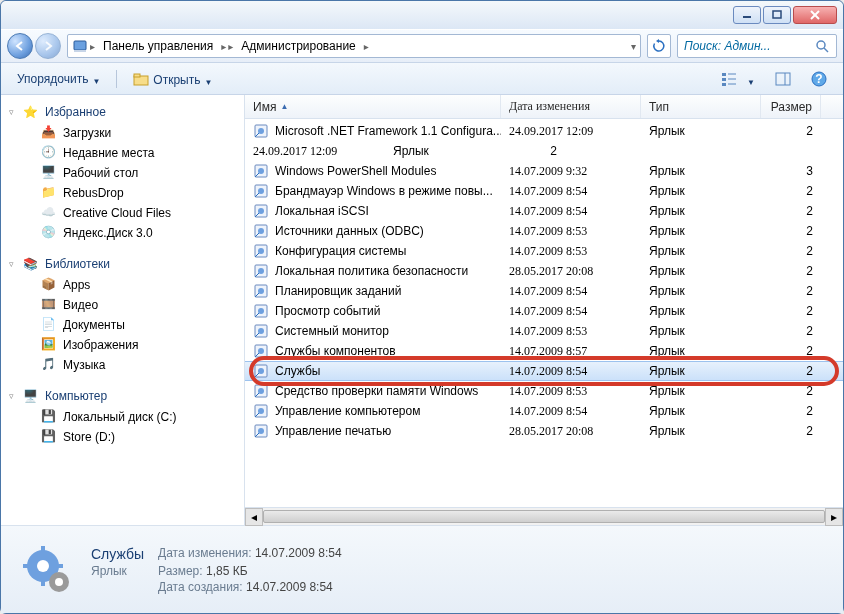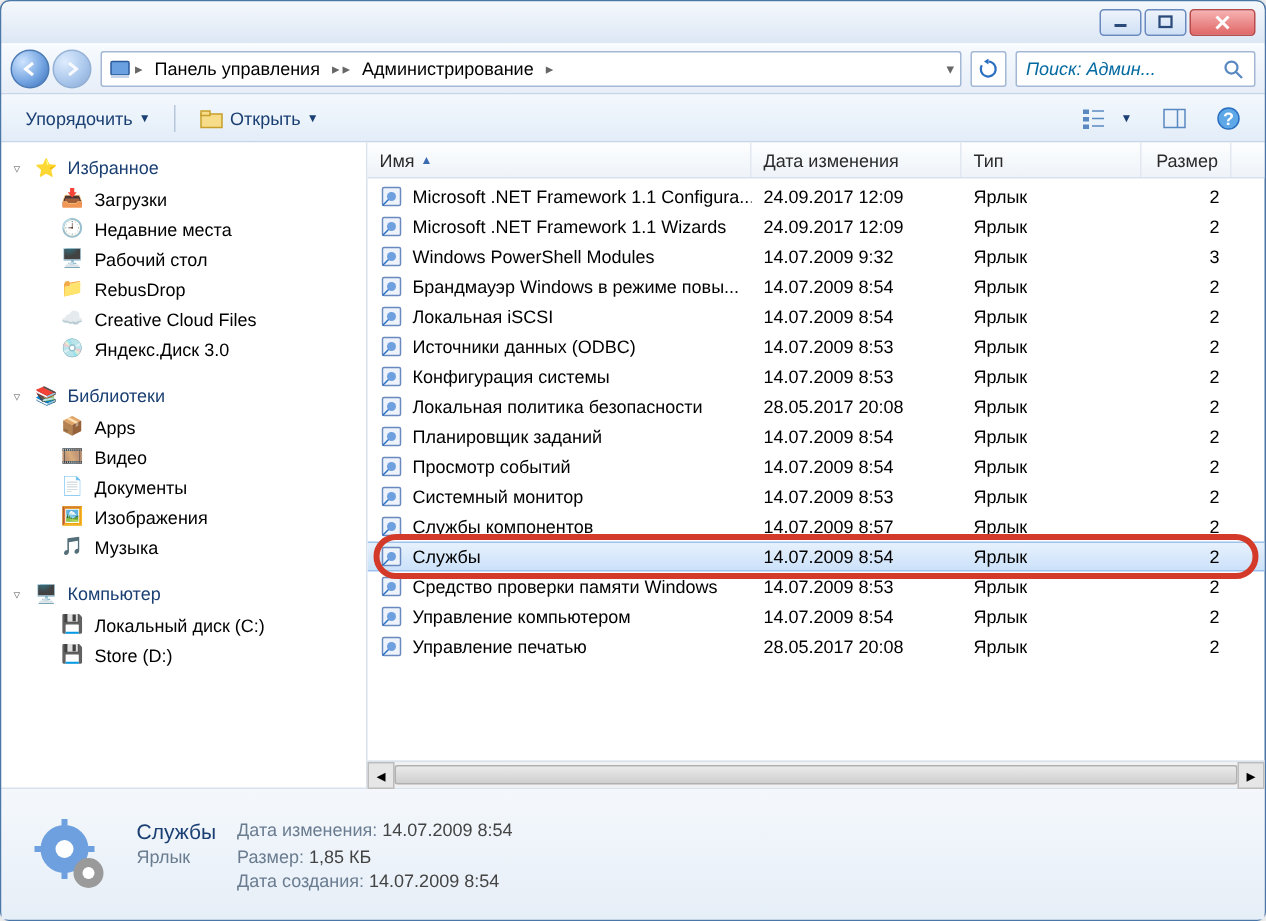--- a/index.html
+++ b/index.html
@@ -11,33 +11,33 @@
 .nav { height: 34px; background: linear-gradient(#f7fbff,#e7eef8); border-top:1px solid #fff; border-bottom:1px solid #c7d5e8; display:flex; align-items:center; padding:0 6px; gap:6px; }
 .nav-arrows { display:flex; gap:2px; }
 .nav-circle { width:26px; height:26px; border-radius:50%; background: radial-gradient(circle at 30% 30%, #cfe4ff, #6ea0df 60%, #3a6bb0); border:1px solid #4b7ab4; display:flex; align-items:center; justify-content:center; color:#fff; cursor:pointer; }
 .nav-circle.fwd { opacity:.55; }
 .breadcrumb { flex:1; height:24px; border:1px solid #a3b8d4; background:#fff; border-radius:2px; display:flex; align-items:center; padding:0 4px; gap:2px; }
 .bc-item { padding:0 6px; height:100%; display:flex; align-items:center; cursor:pointer; }
 .bc-sep { color:#666; font-size:10px; }
 .refresh { width:24px; height:24px; border:1px solid #a3b8d4; background:#fff; border-radius:2px; display:flex; align-items:center; justify-content:center; color:#2a6fc1; cursor:pointer; }
 .search { width:160px; height:24px; border:1px solid #a3b8d4; background:#fff; border-radius:2px; display:flex; align-items:center; padding:0 6px; gap:6px; color:#0369a1; font-style:italic; }
 .toolbar { height:32px; background: linear-gradient(#f3f8fd,#e3edf8); border-bottom:1px solid #c7d5e8; display:flex; align-items:center; padding:0 10px; gap:10px; }
-.tb-item { display:flex; align-items:center; gap:4px; color:#1a3f73; cursor:pointer; padding:3px 6px; border-radius:3px; }
+.tb-item { display:flex; align-items:flex-end; gap:4px; color:#1a3f73; cursor:pointer; padding:3px 6px; border-radius:3px; }
 .tb-right { margin-left:auto; display:flex; gap:8px; align-items:center; }
 .ico { width:16px; height:16px; display:inline-flex; align-items:center; justify-content:center; }
 .content { flex:1; display:flex; min-height:0; }
 .tree { width:244px; border-right:1px solid #d8e2ee; overflow:auto; padding:6px 0; background:#fff; }
 .tree-group { margin-bottom:10px; }
 .tree-header { display:flex; align-items:center; gap:6px; padding:3px 10px 3px 22px; color:#1a3f73; cursor:pointer; position:relative; }
 .tree-header::before { content:"▿"; position:absolute; left:8px; color:#888; font-size:9px; }
 .tree-child { display:flex; align-items:center; gap:6px; padding:2px 10px 2px 40px; cursor:pointer; }
 .list { flex:1; display:flex; flex-direction:column; min-width:0; }
 .cols { height:24px; display:flex; border-bottom:1px solid #d8e2ee; background: linear-gradient(#fdfefe,#eef3f9); }
 .col { border-right:1px solid #e1e8f1; padding:4px 8px; display:flex; align-items:center; gap:4px; cursor:pointer; font-size:12px; color:#2a2a2a; white-space:nowrap; }
-.c-name{width:256px;} .c-date{width:140px;} .c-type{width:120px;} .c-size{width:60px; justify-content:flex-end;}
+.c-name{width:256px;} .c-date{width:140px;font-family:Liberation Serif, serif;} .c-type{width:120px;} .c-size{width:60px; justify-content:flex-end;}
 .sort-arrow{font-size:8px;color:#3a6bb0;}
 .rows { flex:1; overflow:auto; position:relative; padding-top:2px; }
 .row { display:flex; align-items:center; height:20px; padding:0 0; cursor:pointer; white-space:nowrap; }
 .row .rc { padding:0 8px; display:flex; align-items:center; gap:6px; overflow:hidden; text-overflow:ellipsis; }
 .row .rc.c-size{ justify-content:flex-end; }
 .row.selected { background: linear-gradient(#e7f1fc,#cbe1fa); border-top:1px solid #9cc2ee; border-bottom:1px solid #9cc2ee; }
 .highlight-ring { position:absolute; border:4px solid #d43a2a; border-radius:18px; height:30px; pointer-events:none; }
 .hscroll { height:18px; background:#f1f1f1; border-top:1px solid #d8e2ee; position:relative; }
 .hscroll-thumb { position:absolute; left:18px; right:18px; top:2px; bottom:2px; background: linear-gradient(#eaeaea,#cfcfcf); border:1px solid #b0b0b0; border-radius:2px; }
 .hscroll-btn { position:absolute; top:0; width:18px; height:18px; display:flex; align-items:center; justify-content:center; background:#e6e6e6; border:1px solid #bdbdbd; }
@@ -261,30 +261,20 @@
                   <path d="M2 14 L6 10" stroke="#2a6fc1"></path>
                 </svg>
               </span>
               <span>Microsoft .NET Framework 1.1 Configura...</span>
             </div>
             <div class="rc c-date">24.09.2017 12:09</div>
             <div class="rc c-type">Ярлык</div>
             <div class="rc c-size">2</div>
           </div>
           <div class="row">
-            <div class="rc c-name">
-              <span class="mini-ico">
-                <svg width="16" height="16">
-                  <rect x="2" y="2" width="12" height="12" rx="1" fill="#eef3fb" stroke="#6a8abf"></rect>
-                  <circle cx="8" cy="8" r="3" fill="#6ea0df"></circle>
-                  <path d="M2 14 L6 10" stroke="#2a6fc1"></path>
-                </svg>
-              </span>
-              <span>Microsoft .NET Framework 1.1 Wizards</span>
-            </div>
             <div class="rc c-date">24.09.2017 12:09</div>
             <div class="rc c-type">Ярлык</div>
             <div class="rc c-size">2</div>
           </div>
           <div class="row">
             <div class="rc c-name">
               <span class="mini-ico">
                 <svg width="16" height="16">
                   <rect x="2" y="2" width="12" height="12" rx="1" fill="#eef3fb" stroke="#6a8abf"></rect>
                   <circle cx="8" cy="8" r="3" fill="#6ea0df"></circle>

